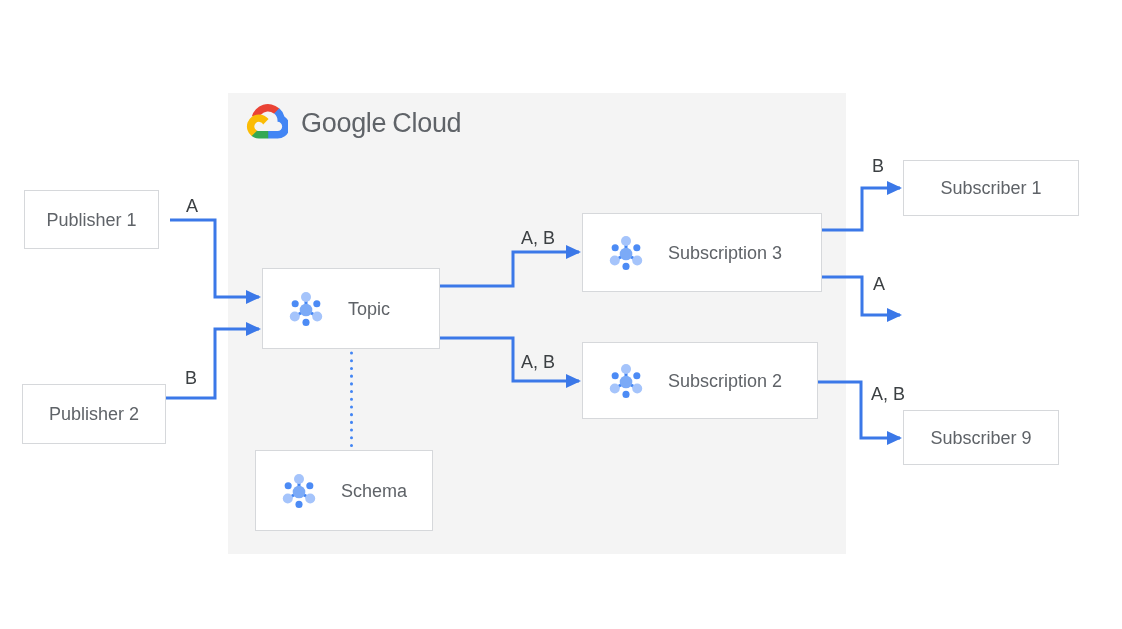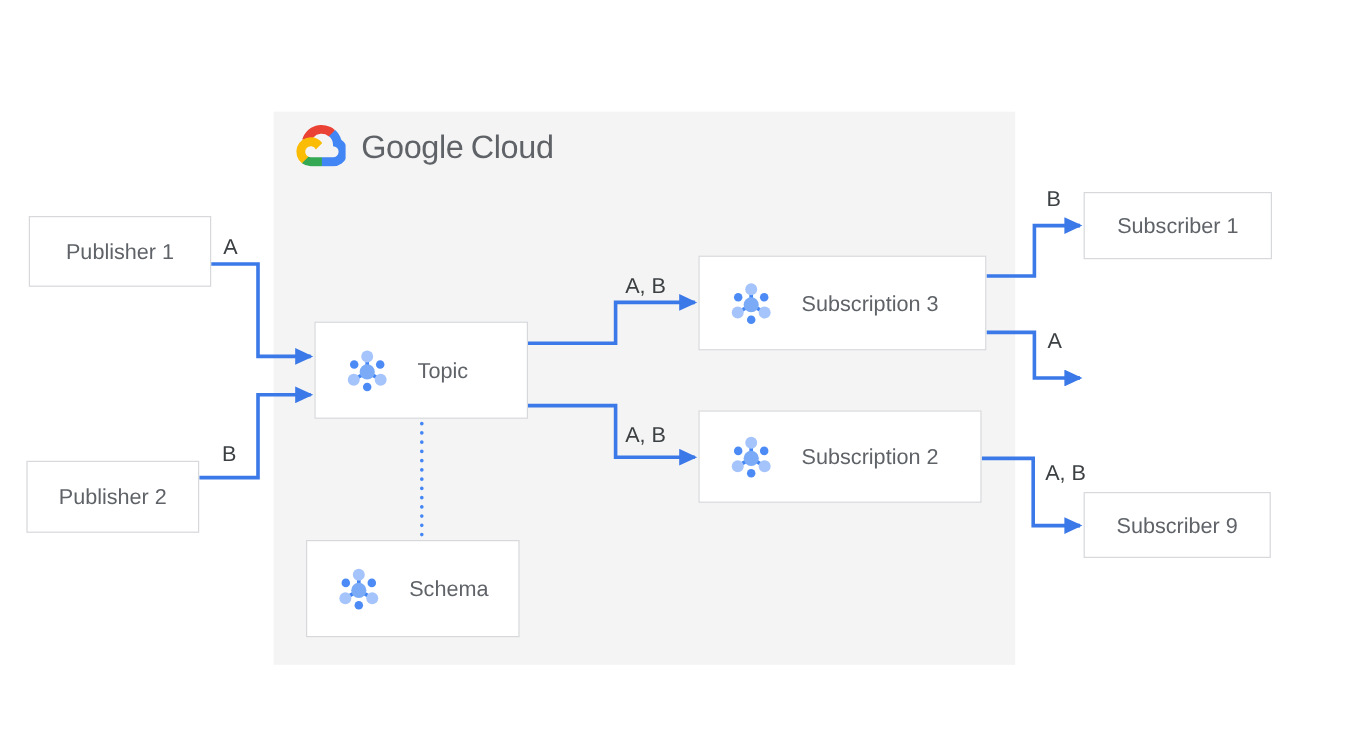--- a/index.html
+++ b/index.html
@@ -92,27 +92,27 @@
       <path d="M166 398 L215 398 L215 329 L259 329" marker-end="url(#arrowhead)"></path>
       <path d="M440 286 L513 286 L513 252 L579 252" marker-end="url(#arrowhead)"></path>
       <path d="M440 338 L513 338 L513 381 L579 381" marker-end="url(#arrowhead)"></path>
       <path d="M822 230 L862 230 L862 188 L900 188" marker-end="url(#arrowhead)"></path>
       <path d="M822 277 L862 277 L862 315 L900 315" marker-end="url(#arrowhead)"></path>
       <path d="M818 382 L861 382 L861 438 L900 438" marker-end="url(#arrowhead)"></path>
     </g>
     <path d="M351.5 353 L351.5 447" stroke="#4285f4" stroke-width="3" stroke-dasharray="0.1 7.6" stroke-linecap="round" fill="none"></path>
   </svg>
 
-  <div class="node plain" style="left:24px;top:180px;width:152px;height:59px">
+  <div class="node plain" style="left:24px;top:190px;width:135px;height:59px">
     <span class="node-label">Publisher 1</span>
   </div>
   <div class="node plain" style="left:22px;top:384px;width:144px;height:60px">
     <span class="node-label">Publisher 2</span>
   </div>
-  <div class="node plain" style="left:903px;top:160px;width:157px;height:56px">
+  <div class="node plain" style="left:903px;top:160px;width:176px;height:56px">
     <span class="node-label">Subscriber 1</span>
   </div>
   <div class="node plain" style="left:903px;top:410px;width:156px;height:55px">
     <span class="node-label">Subscriber 9</span>
   </div>
 
   <div class="node iconed" style="left:262px;top:268px;width:178px;height:81px">
     <svg class="node-icon" viewBox="0 0 48 48">
         <use href="#pubsub-hub"></use>
       </svg>

